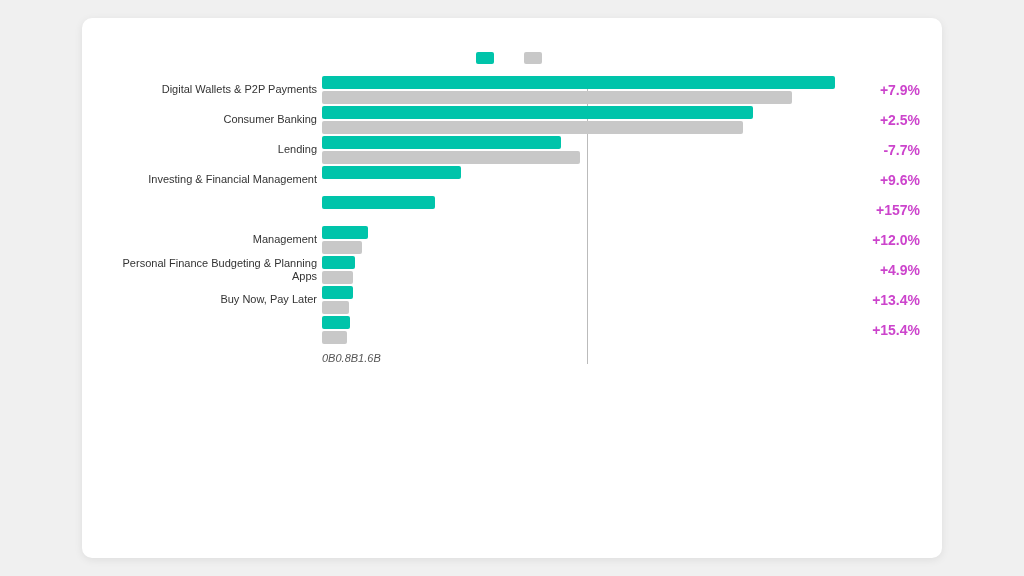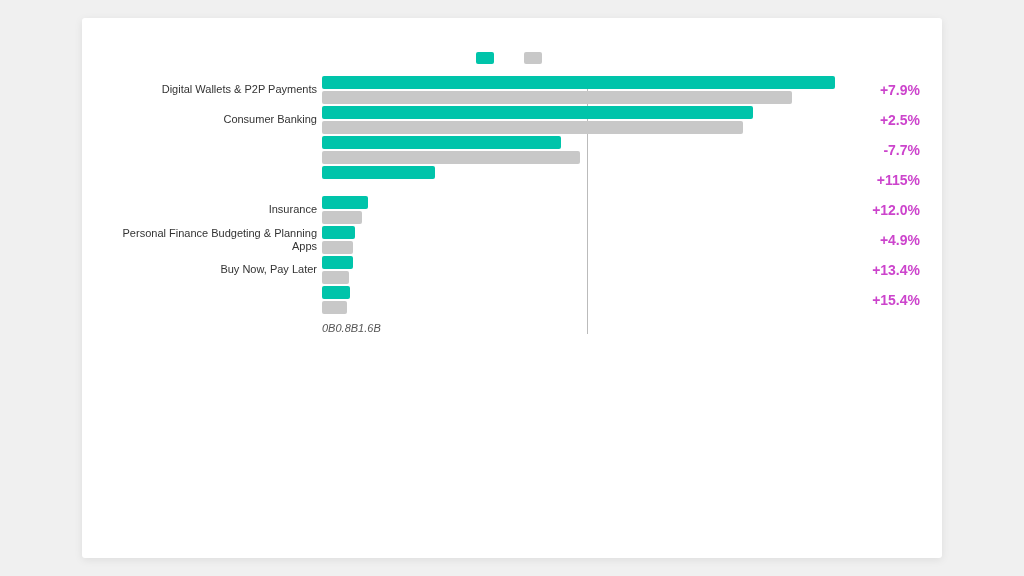--- a/index.html
+++ b/index.html
@@ -7,21 +7,21 @@
       background: #f0f0f0;
       display: flex;
       justify-content: center;
       align-items: center;
       width: 1024px;
       height: 576px;
       font-family: Arial, sans-serif;
     }
     .chart-container {
       background: #fff;
-      border-radius: 3px;
+      border-radius: 10px;
       padding: 24px 20px 20px 20px;
       width: 860px;
       height: 540px;
       position: relative;
       box-shadow: 0 2px 8px rgba(0,0,0,0.08);
     }
     .chart-title {
       text-align: center;
       font-size: 15px;
       font-weight: 700;
@@ -150,35 +150,44 @@
         </div>
         <div class="row">
           <div class="row-label">Consumer Banking</div>
           <div class="bars-group">
             <div class="bar bar-2024" style="width: 430.625px;"></div>
             <div class="bar bar-2023" style="width: 420.688px;"></div>
           </div>
           <div class="change-label">+2.5%</div>
         </div>
         <div class="row">
+          <div class="row-label">Lending</div>
           <div class="bars-group">
             <div class="bar bar-2024" style="width: 238.5px;"></div>
             <div class="bar bar-2023" style="width: 258.375px;"></div>
           </div>
           <div class="change-label" style="color: rgb(204, 68, 204);">-7.7%</div>
         </div>
         <div class="row">
+          <div class="row-label">Investing &amp; Financial Management</div>
+          <div class="bars-group">
+            <div class="bar bar-2024" style="width: 139.125px;"></div>
+            <div class="bar bar-2023" style="width: 0px;"></div>
+          </div>
+          <div class="change-label">+9.6%</div>
+        </div>
+        <div class="row">
           <div class="bars-group">
             <div class="bar bar-2024" style="width: 112.625px;"></div>
             <div class="bar bar-2023" style="width: 0px;"></div>
           </div>
-          <div class="change-label">+115%</div>
-        </div>
-        <div class="row">
-          <div class="row-label">Insurance</div>
+          <div class="change-label">+157%</div>
+        </div>
+        <div class="row">
+          <div class="row-label">Management</div>
           <div class="bars-group">
             <div class="bar bar-2024" style="width: 46.375px;"></div>
             <div class="bar bar-2023" style="width: 39.75px;"></div>
           </div>
           <div class="change-label">+12.0%</div>
         </div>
         <div class="row">
           <div class="row-label">Personal Finance Budgeting &amp; Planning Apps</div>
           <div class="bars-group">
             <div class="bar bar-2024" style="width: 33.125px;"></div>

